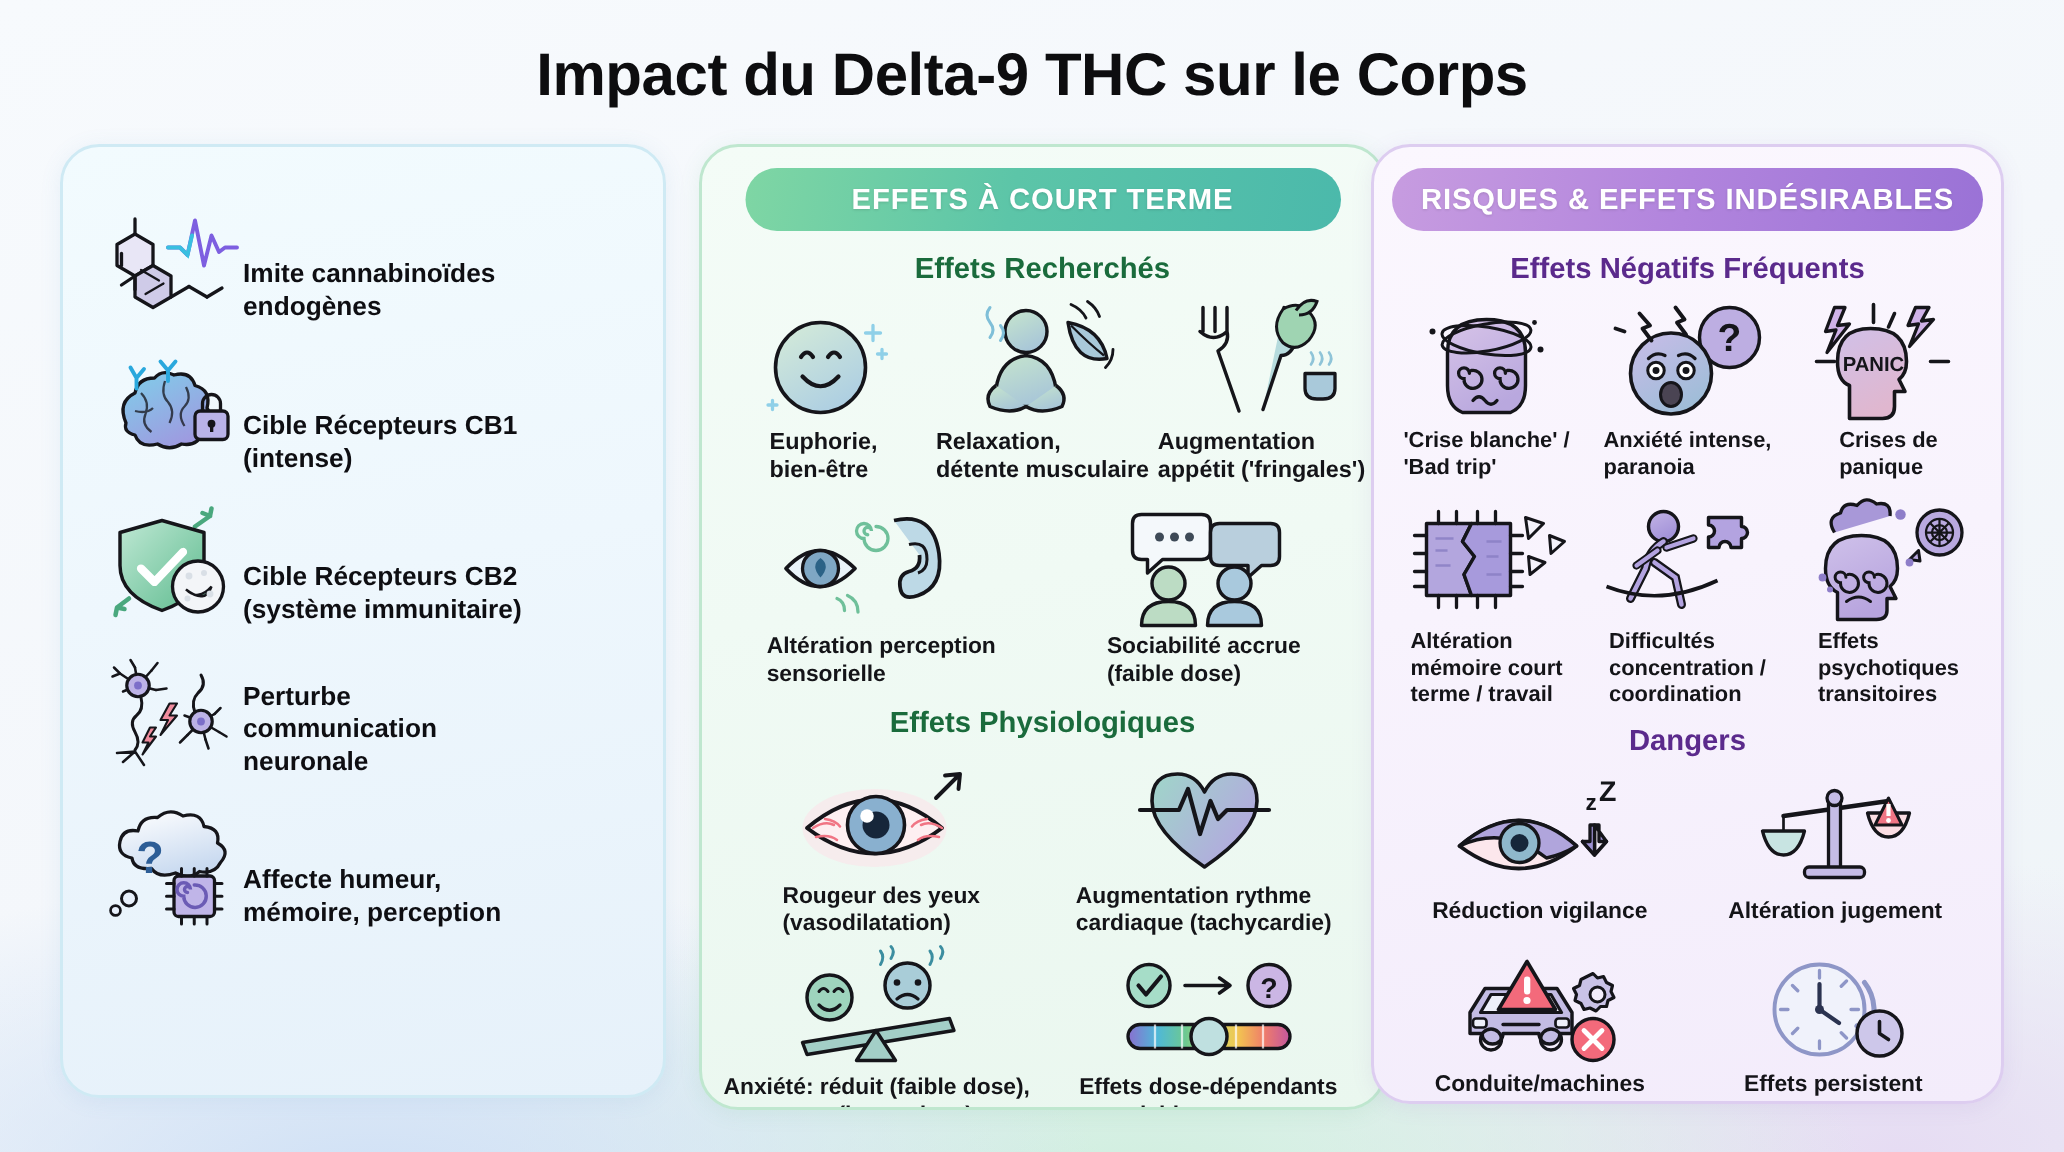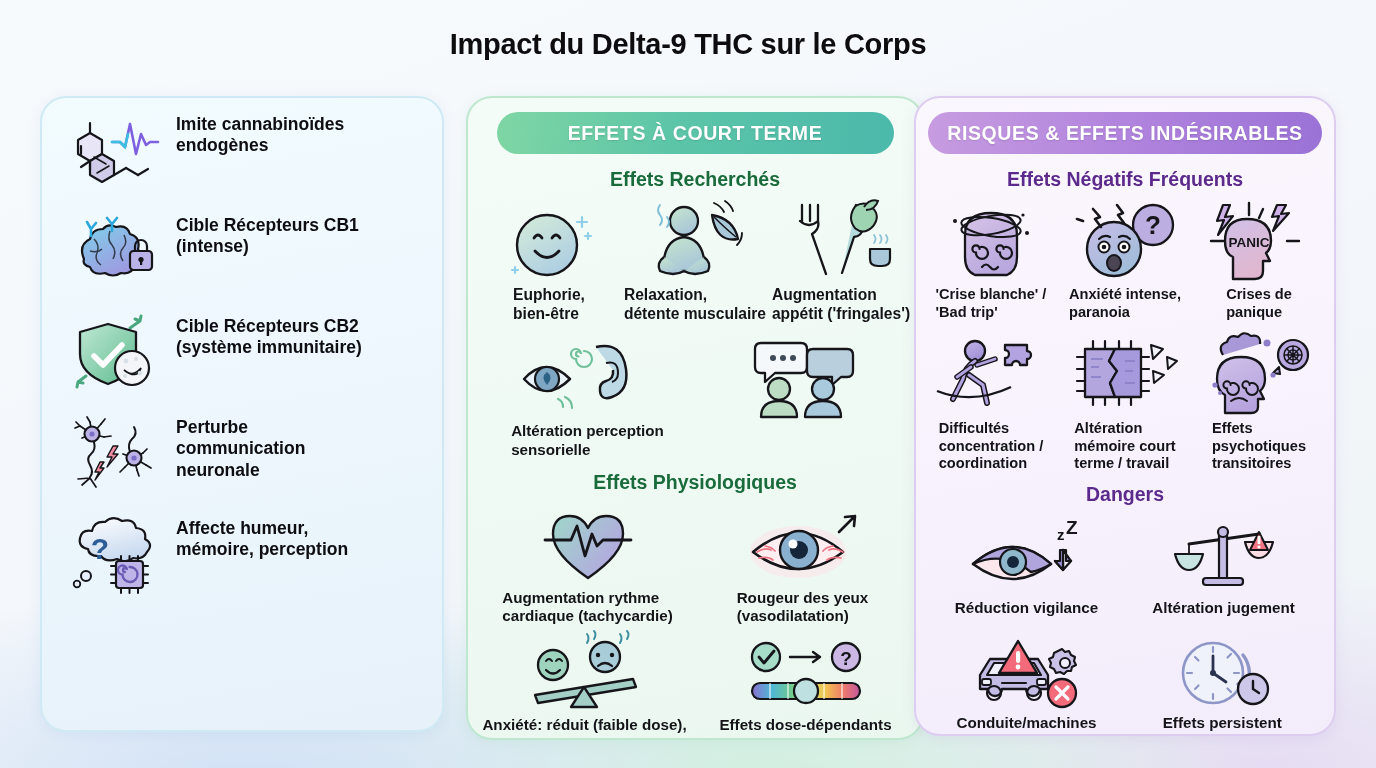--- a/index.html
+++ b/index.html
@@ -10,21 +10,21 @@
       radial-gradient(ellipse 700px 300px at 18% 103%, #cfe0f5 0%, rgba(207,224,245,0) 70%),
       radial-gradient(ellipse 700px 300px at 55% 103%, #cfeede 0%, rgba(207,238,222,0) 70%),
       radial-gradient(ellipse 600px 280px at 92% 100%, #e6dcf3 0%, rgba(230,220,243,0) 70%),
       linear-gradient(160deg,#f7fafd 0%,#f4f7fb 50%,#eef4f7 100%);
     position:relative;
   }
   .page{ width:1376px; height:768px; position:relative; }
 
   .title{
     position:absolute; top:28px; left:0; width:100%;
-    text-align:center; font-size:29px; font-weight:bold;
+    text-align:center; font-size:40px; font-weight:bold;
     color:#0d0d0f; letter-spacing:-0.3px;
   }
 
   .card{
     position:absolute; top:96px; border-radius:26px;
     padding:0; overflow:hidden;
   }
   .card-1{ left:40px; width:404px; height:636px;
     background:linear-gradient(170deg,#f2fbfe 0%,#eef7fd 45%,#e6f1fa 100%);
     border:2px solid #cfeaf4; box-shadow:0 2px 14px rgba(90,150,200,.10); }
@@ -44,21 +44,21 @@
   .pill-1{ width:375px; background:linear-gradient(100deg,#33b7ee 0%,#40a8ec 35%,#6b7fe3 100%); }
   .pill-2{ width:397px; background:linear-gradient(100deg,#7fd6a4 0%,#5cc5a8 45%,#4bb9ab 100%); }
   .pill-3{ width:394px; background:linear-gradient(100deg,#c79ce0 0%,#b184dd 50%,#9a72d6 100%); }
 
   .subhead{ text-align:center; font-weight:bold; font-size:19.5px; margin-top:14px; }
   .sub-green{ color:#1a6b3c; }
   .sub-purple{ color:#5b2a8c; }
 
   
   .mech-list{ padding:16px 0 0 0; }
-  .mech-row{ display:flex; align-items:flex-start; gap:14px; padding:0 18px 0 24px; height:101px; }
+  .mech-row{ display:flex; align-items:flex-end; padding:0 18px 0 24px; height:101px; }
   .mech-ico{ width:96px; height:78px; flex:0 0 96px; display:flex; align-items:center; justify-content:center; }
   .mech-txt{ font-size:17.5px; font-weight:bold; color:#0e0e12; line-height:1.22; }
 
   
   .grid3{ display:grid; grid-template-columns:repeat(3,1fr); padding:4px 8px 0; }
   .grid2{ display:grid; grid-template-columns:repeat(2,1fr); padding:4px 12px 0; }
   .cell{ display:flex; flex-direction:column; align-items:center; }
   .cell .ico{ height:84px; display:flex; align-items:flex-end; justify-content:center; }
   .cell .lbl{ margin-top:5px; font-size:14.6px; font-weight:bold;
               color:#141418; line-height:1.2; }
@@ -327,58 +327,60 @@
                 <circle cx="40" cy="21" r="3"></circle>
                 <circle cx="50" cy="21" r="3"></circle>
               </g>
             <path d="M70,12 h34 q6,0 6,6 v16 q0,6 -6,6 h-6 l-9,8 v-8 h-19 q-6,0 -6,-6 v-16 q0,-6 6,-6 Z" fill="#b9cfdd" stroke="#15151a" stroke-width="2.3" stroke-linejoin="round"></path>
             <circle cx="36" cy="52" r="11" fill="#bcdcc4" stroke="#15151a" stroke-width="2.3"></circle>
             <path d="M18,80 q0,-16 18,-16 q18,0 18,16 Z" fill="#bcdcc4" stroke="#15151a" stroke-width="2.3" stroke-linejoin="round"></path>
             <circle cx="80" cy="52" r="11" fill="#a9c9dd" stroke="#15151a" stroke-width="2.3"></circle>
             <path d="M62,80 q0,-16 18,-16 q18,0 18,16 Z" fill="#a9c9dd" stroke="#15151a" stroke-width="2.3" stroke-linejoin="round"></path>
           </svg>
         </span>
+        <span class="lbl" style="white-space:pre-line">Sociabilité accrue
+(faible dose)</span>
       </div>
     </div>
 
     <div class="subhead sub-green" style="margin-top:12px">Effets Physiologiques</div>
 
     <div class="grid2" style="margin-top:2px">
-      <div class="cell wide">
-        <span class="ico">
-          <svg width="110" height="76" viewBox="0 0 110 76">
-            <defs>
-                <linearGradient id="hrG" x1="0" y1="0" x2="1" y2="0.6">
-              <stop offset="0" stop-color="#9fd6c9"></stop>
-                  <stop offset="1" stop-color="#b3a8df"></stop>
-                </linearGradient>
-              </defs>
-            <path d="M55,70 Q20,46 20,26 Q20,8 37,8 Q49,8 55,20 Q61,8 73,8 Q90,8 90,26 Q90,46 55,70 Z" fill="url(#hrG)" stroke="#15151a" stroke-width="2.4" stroke-linejoin="round"></path>
-            <polyline points="12,32 38,32 44,18 52,48 59,26 64,38 70,32 98,32" fill="none" stroke="#15151a" stroke-width="2.8" stroke-linecap="round" stroke-linejoin="round"></polyline>
-          </svg>
-        </span>
-        <span class="lbl" style="white-space:pre-line">Augmentation rythme
-cardiaque (tachycardie)</span>
-      </div>
       <div class="cell wide">
         <span class="ico">
           <svg width="120" height="76" viewBox="0 0 120 76">
             <ellipse cx="55" cy="44" rx="48" ry="26" fill="#fae5e9" opacity=".65"></ellipse>
             <path d="M10,44 q45,-38 90,0 q-45,34 -90,0 Z" fill="#fdeff1" stroke="#15151a" stroke-width="2.6" stroke-linejoin="round"></path>
             <circle cx="56" cy="42" r="19" fill="#89b0cf" stroke="#15151a" stroke-width="2.4"></circle>
             <circle cx="56" cy="42" r="9" fill="#16263a"></circle>
             <circle cx="50" cy="36" r="4.5" fill="#ffffff"></circle>
             <g stroke="#f07584" stroke-width="1.7" stroke-linecap="round" fill="none">
               <path d="M14,44 q8,-5 14,-2 M16,50 q9,-2 14,2 M100,44 q-8,-5 -14,-2 M98,50 q-9,-2 -14,2 M22,38 q7,1 10,5 M90,38 q-7,1 -10,5"></path>
             </g>
             <path d="M96,24 l16,-16 M112,8 l-10,1 M112,8 l-1,10" fill="none" stroke="#15151a" stroke-width="2.6" stroke-linecap="round"></path>
           </svg>
         </span>
         <span class="lbl" style="white-space:pre-line">Rougeur des yeux
 (vasodilatation)</span>
+      </div>
+      <div class="cell wide">
+        <span class="ico">
+          <svg width="110" height="76" viewBox="0 0 110 76">
+            <defs>
+                <linearGradient id="hrG" x1="0" y1="0" x2="1" y2="0.6">
+              <stop offset="0" stop-color="#9fd6c9"></stop>
+                  <stop offset="1" stop-color="#b3a8df"></stop>
+                </linearGradient>
+              </defs>
+            <path d="M55,70 Q20,46 20,26 Q20,8 37,8 Q49,8 55,20 Q61,8 73,8 Q90,8 90,26 Q90,46 55,70 Z" fill="url(#hrG)" stroke="#15151a" stroke-width="2.4" stroke-linejoin="round"></path>
+            <polyline points="12,32 38,32 44,18 52,48 59,26 64,38 70,32 98,32" fill="none" stroke="#15151a" stroke-width="2.8" stroke-linecap="round" stroke-linejoin="round"></polyline>
+          </svg>
+        </span>
+        <span class="lbl" style="white-space:pre-line">Augmentation rythme
+cardiaque (tachycardie)</span>
       </div>
     </div>
 
     <div class="grid2" style="margin-top:2px;padding:0 6px">
       <div class="cell">
         <span class="ico">
           <svg width="135" height="76" viewBox="0 0 135 76">
             <circle cx="36" cy="30" r="15" fill="#9ed4bd" stroke="#15151a" stroke-width="2.3"></circle>
             <path d="M29,26 q3,-4 6,0 M39,26 q3,-4 6,0" fill="none" stroke="#15151a" stroke-width="2" stroke-linecap="round"></path>
             <path d="M29,35 q7,7 14,0" fill="none" stroke="#15151a" stroke-width="2.2" stroke-linecap="round"></path>
@@ -514,20 +516,47 @@
               <path d="M46,2 v12 M8,40 h12 M84,40 h12 M60,8 l-4,9"></path>
             </g>
           </svg>
         </span>
         <span class="lbl" style="white-space:pre-line">Crises de
 panique</span>
       </div>
     </div>
 
     <div class="grid3" style="margin-top:6px">
+      <div class="cell">
+        <span class="ico">
+          <svg width="112" height="76" viewBox="0 0 112 76">
+            <g transform="translate(16,10)">
+              <path d="M0,0 h30 l-6,12 l8,10 l-7,12 l5,14 h-30 Z" fill="#b3a6de" stroke="#15151a" stroke-width="2.3" stroke-linejoin="round"></path>
+              <path d="M38,0 h18 v48 h-26 l-5,-14 l7,-12 l-8,-10 l6,-12 Z" fill="#a79adc" stroke="#15151a" stroke-width="2.3" stroke-linejoin="round"></path>
+              <g stroke="#15151a" stroke-width="2.2" stroke-linecap="round">
+                <path d="M0,8 h-8 M0,20 h-8 M0,32 h-8 M0,42 h-8"></path>
+                <path d="M56,8 h8 M56,20 h8 M56,32 h8 M56,42 h8"></path>
+                <path d="M8,0 v-8 M20,0 v-8 M34,0 v-8 M46,0 v-8"></path>
+                <path d="M8,48 v8 M20,48 v8 M34,48 v8 M46,48 v8"></path>
+              </g>
+              <g fill="none" stroke="#8a7fc4" stroke-width="1.8" opacity=".85">
+                <path d="M6,10 h12 M6,18 h8 M6,28 h10 M40,12 h10 M40,22 h8 M40,34 h10"></path>
+              </g>
+            </g>
+            <g fill="#f4f2fb" stroke="#15151a" stroke-width="2" stroke-linejoin="round">
+              <polygon points="82,6 94,10 84,20"></polygon>
+              <polygon points="98,18 108,22 99,30"></polygon>
+              <polygon points="84,32 95,36 85,44"></polygon>
+            </g>
+          </svg>
+        </span>
+        <span class="lbl" style="white-space:pre-line">Altération
+mémoire court
+terme / travail</span>
+      </div>
       <div class="cell">
         <span class="ico">
           <svg width="112" height="76" viewBox="0 0 112 76">
             <defs>
                 <linearGradient id="twG" x1="0" y1="0" x2="0.5" y2="1">
               <stop offset="0" stop-color="#c3b4e6"></stop>
                   <stop offset="1" stop-color="#a191d8"></stop>
                 </linearGradient>
               </defs>
             <circle cx="40" cy="12" r="10" fill="url(#twG)" stroke="#15151a" stroke-width="2.3"></circle>
@@ -539,47 +568,20 @@
             <path d="M36,28 l-14,10" fill="none" stroke="#b3a3e0" stroke-width="2.8" stroke-linecap="round"></path>
             <path d="M42,26 l18,-6" fill="none" stroke="#15151a" stroke-width="5.5" stroke-linecap="round"></path>
             <path d="M42,26 l18,-6" fill="none" stroke="#b3a3e0" stroke-width="2.8" stroke-linecap="round"></path>
             <path d="M2,52 q36,14 74,-4" fill="none" stroke="#15151a" stroke-width="2.4"></path>
             <path d="M66,6 h14 v6 a4,4 0 0 1 0,8 v6 h-7 a4,4 0 0 0 -8,0 h-7 v-7 a4,4 0 0 0 0,-8 v-5 Z" fill="#b3a3e0" stroke="#15151a" stroke-width="2.3" stroke-linejoin="round" transform="translate(12,0)"></path>
           </svg>
         </span>
         <span class="lbl" style="white-space:pre-line">Difficultés
 concentration /
 coordination</span>
-      </div>
-      <div class="cell">
-        <span class="ico">
-          <svg width="112" height="76" viewBox="0 0 112 76">
-            <g transform="translate(16,10)">
-              <path d="M0,0 h30 l-6,12 l8,10 l-7,12 l5,14 h-30 Z" fill="#b3a6de" stroke="#15151a" stroke-width="2.3" stroke-linejoin="round"></path>
-              <path d="M38,0 h18 v48 h-26 l-5,-14 l7,-12 l-8,-10 l6,-12 Z" fill="#a79adc" stroke="#15151a" stroke-width="2.3" stroke-linejoin="round"></path>
-              <g stroke="#15151a" stroke-width="2.2" stroke-linecap="round">
-                <path d="M0,8 h-8 M0,20 h-8 M0,32 h-8 M0,42 h-8"></path>
-                <path d="M56,8 h8 M56,20 h8 M56,32 h8 M56,42 h8"></path>
-                <path d="M8,0 v-8 M20,0 v-8 M34,0 v-8 M46,0 v-8"></path>
-                <path d="M8,48 v8 M20,48 v8 M34,48 v8 M46,48 v8"></path>
-              </g>
-              <g fill="none" stroke="#8a7fc4" stroke-width="1.8" opacity=".85">
-                <path d="M6,10 h12 M6,18 h8 M6,28 h10 M40,12 h10 M40,22 h8 M40,34 h10"></path>
-              </g>
-            </g>
-            <g fill="#f4f2fb" stroke="#15151a" stroke-width="2" stroke-linejoin="round">
-              <polygon points="82,6 94,10 84,20"></polygon>
-              <polygon points="98,18 108,22 99,30"></polygon>
-              <polygon points="84,32 95,36 85,44"></polygon>
-            </g>
-          </svg>
-        </span>
-        <span class="lbl" style="white-space:pre-line">Altération
-mémoire court
-terme / travail</span>
       </div>
       <div class="cell">
         <span class="ico">
           <svg width="112" height="76" viewBox="0 0 112 76">
             <defs>
                 <linearGradient id="psG" x1="0" y1="0" x2="0.4" y2="1">
               <stop offset="0" stop-color="#cfc1ea"></stop>
                   <stop offset="1" stop-color="#b7a4de"></stop>
                 </linearGradient>
               </defs>

